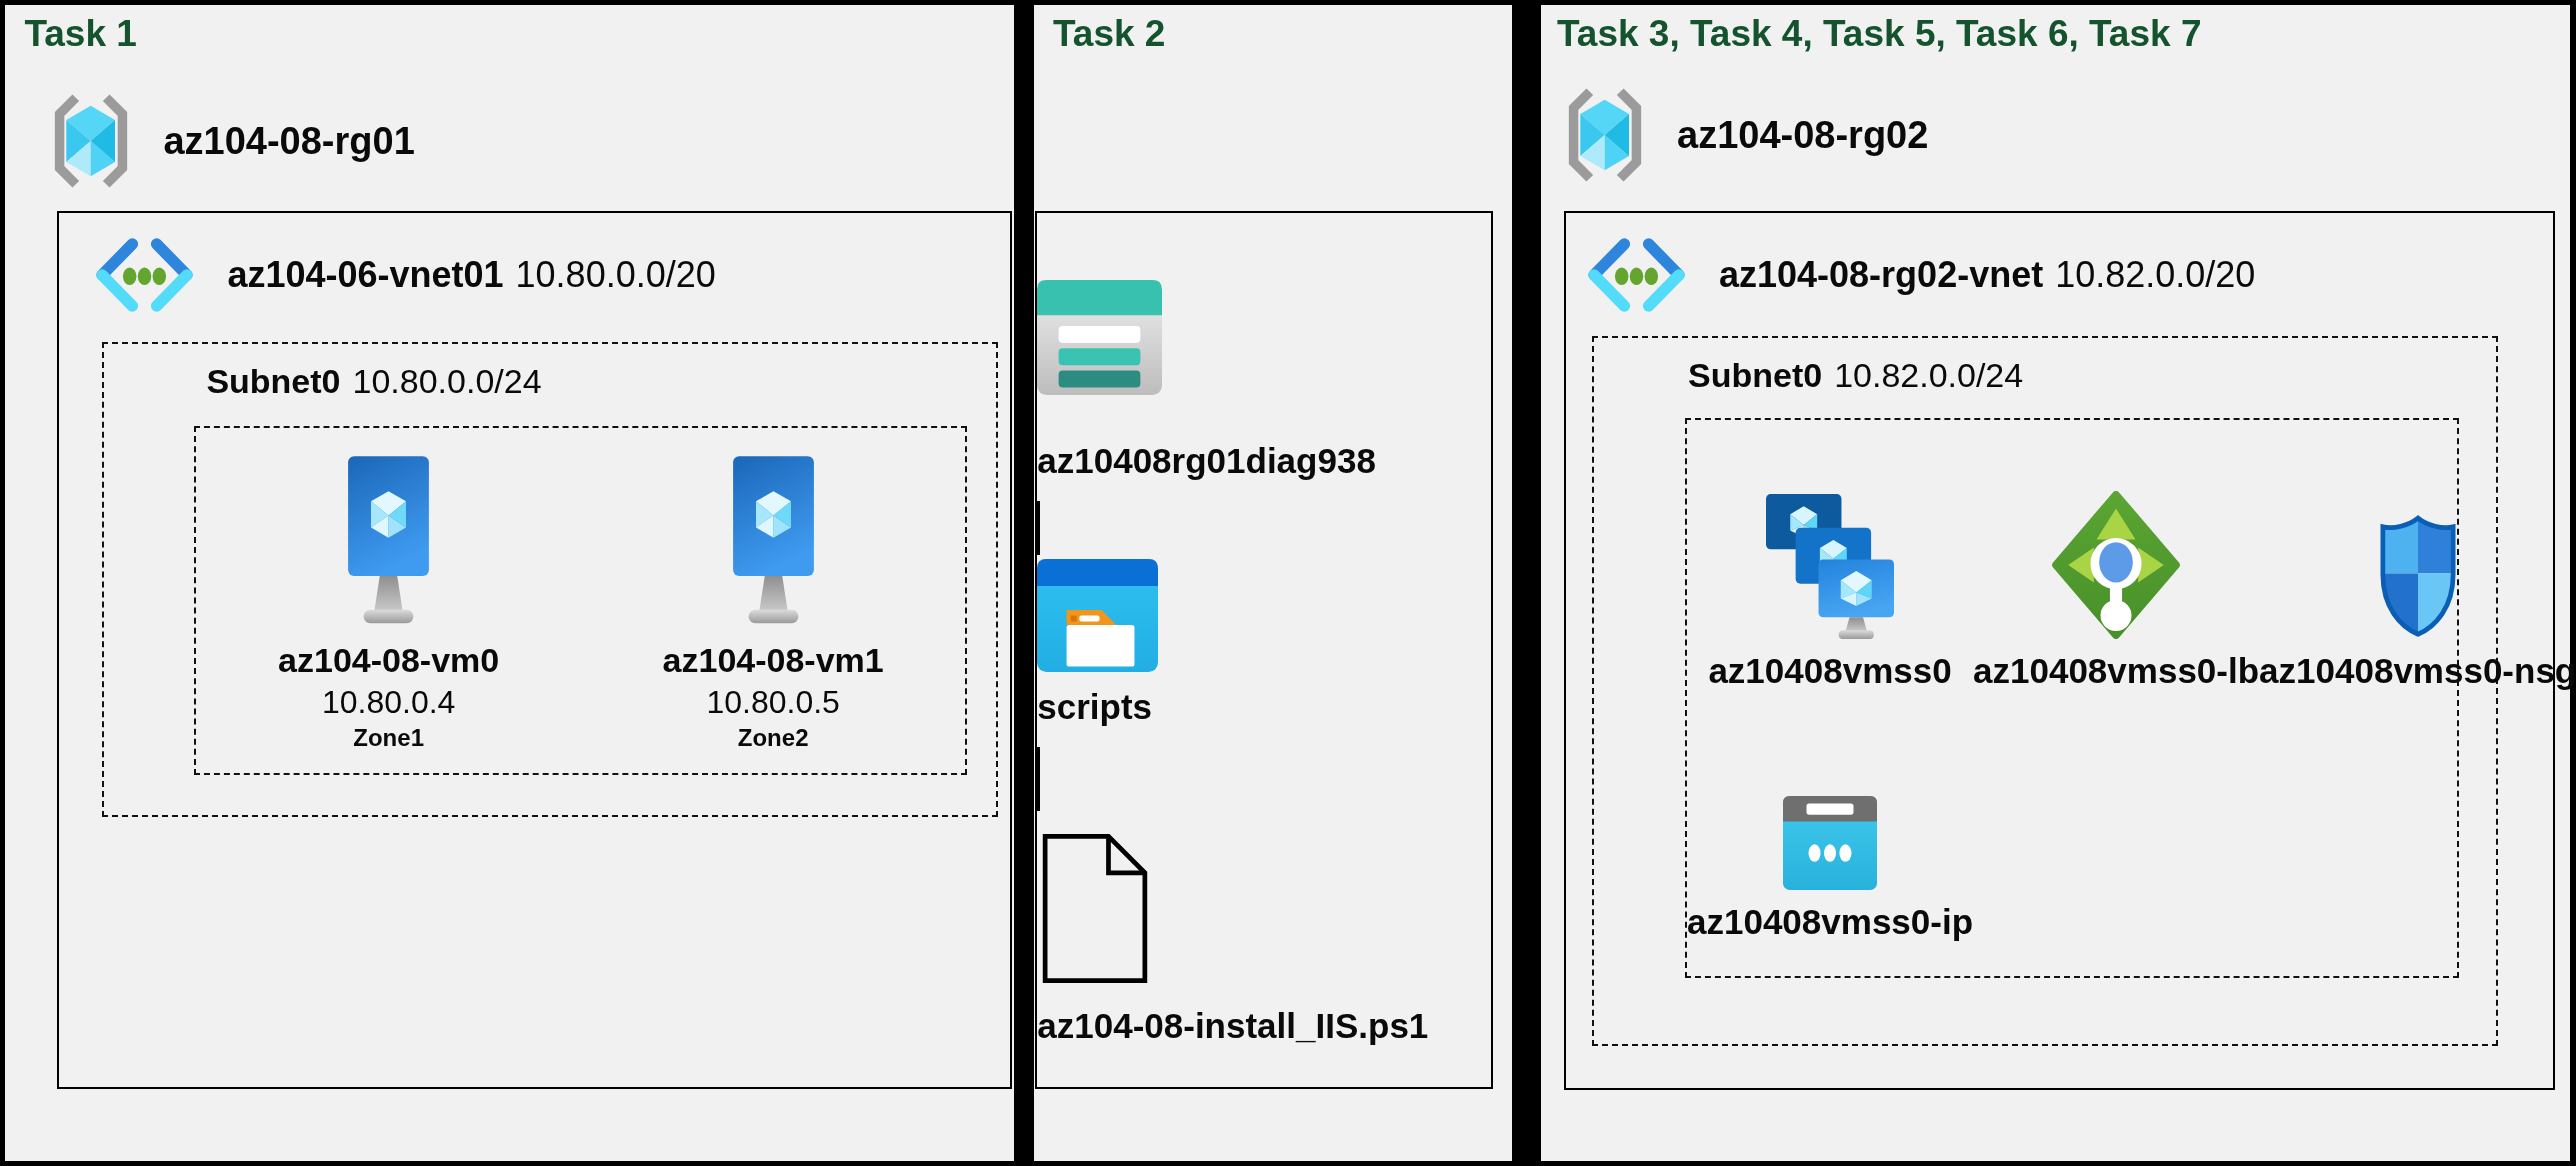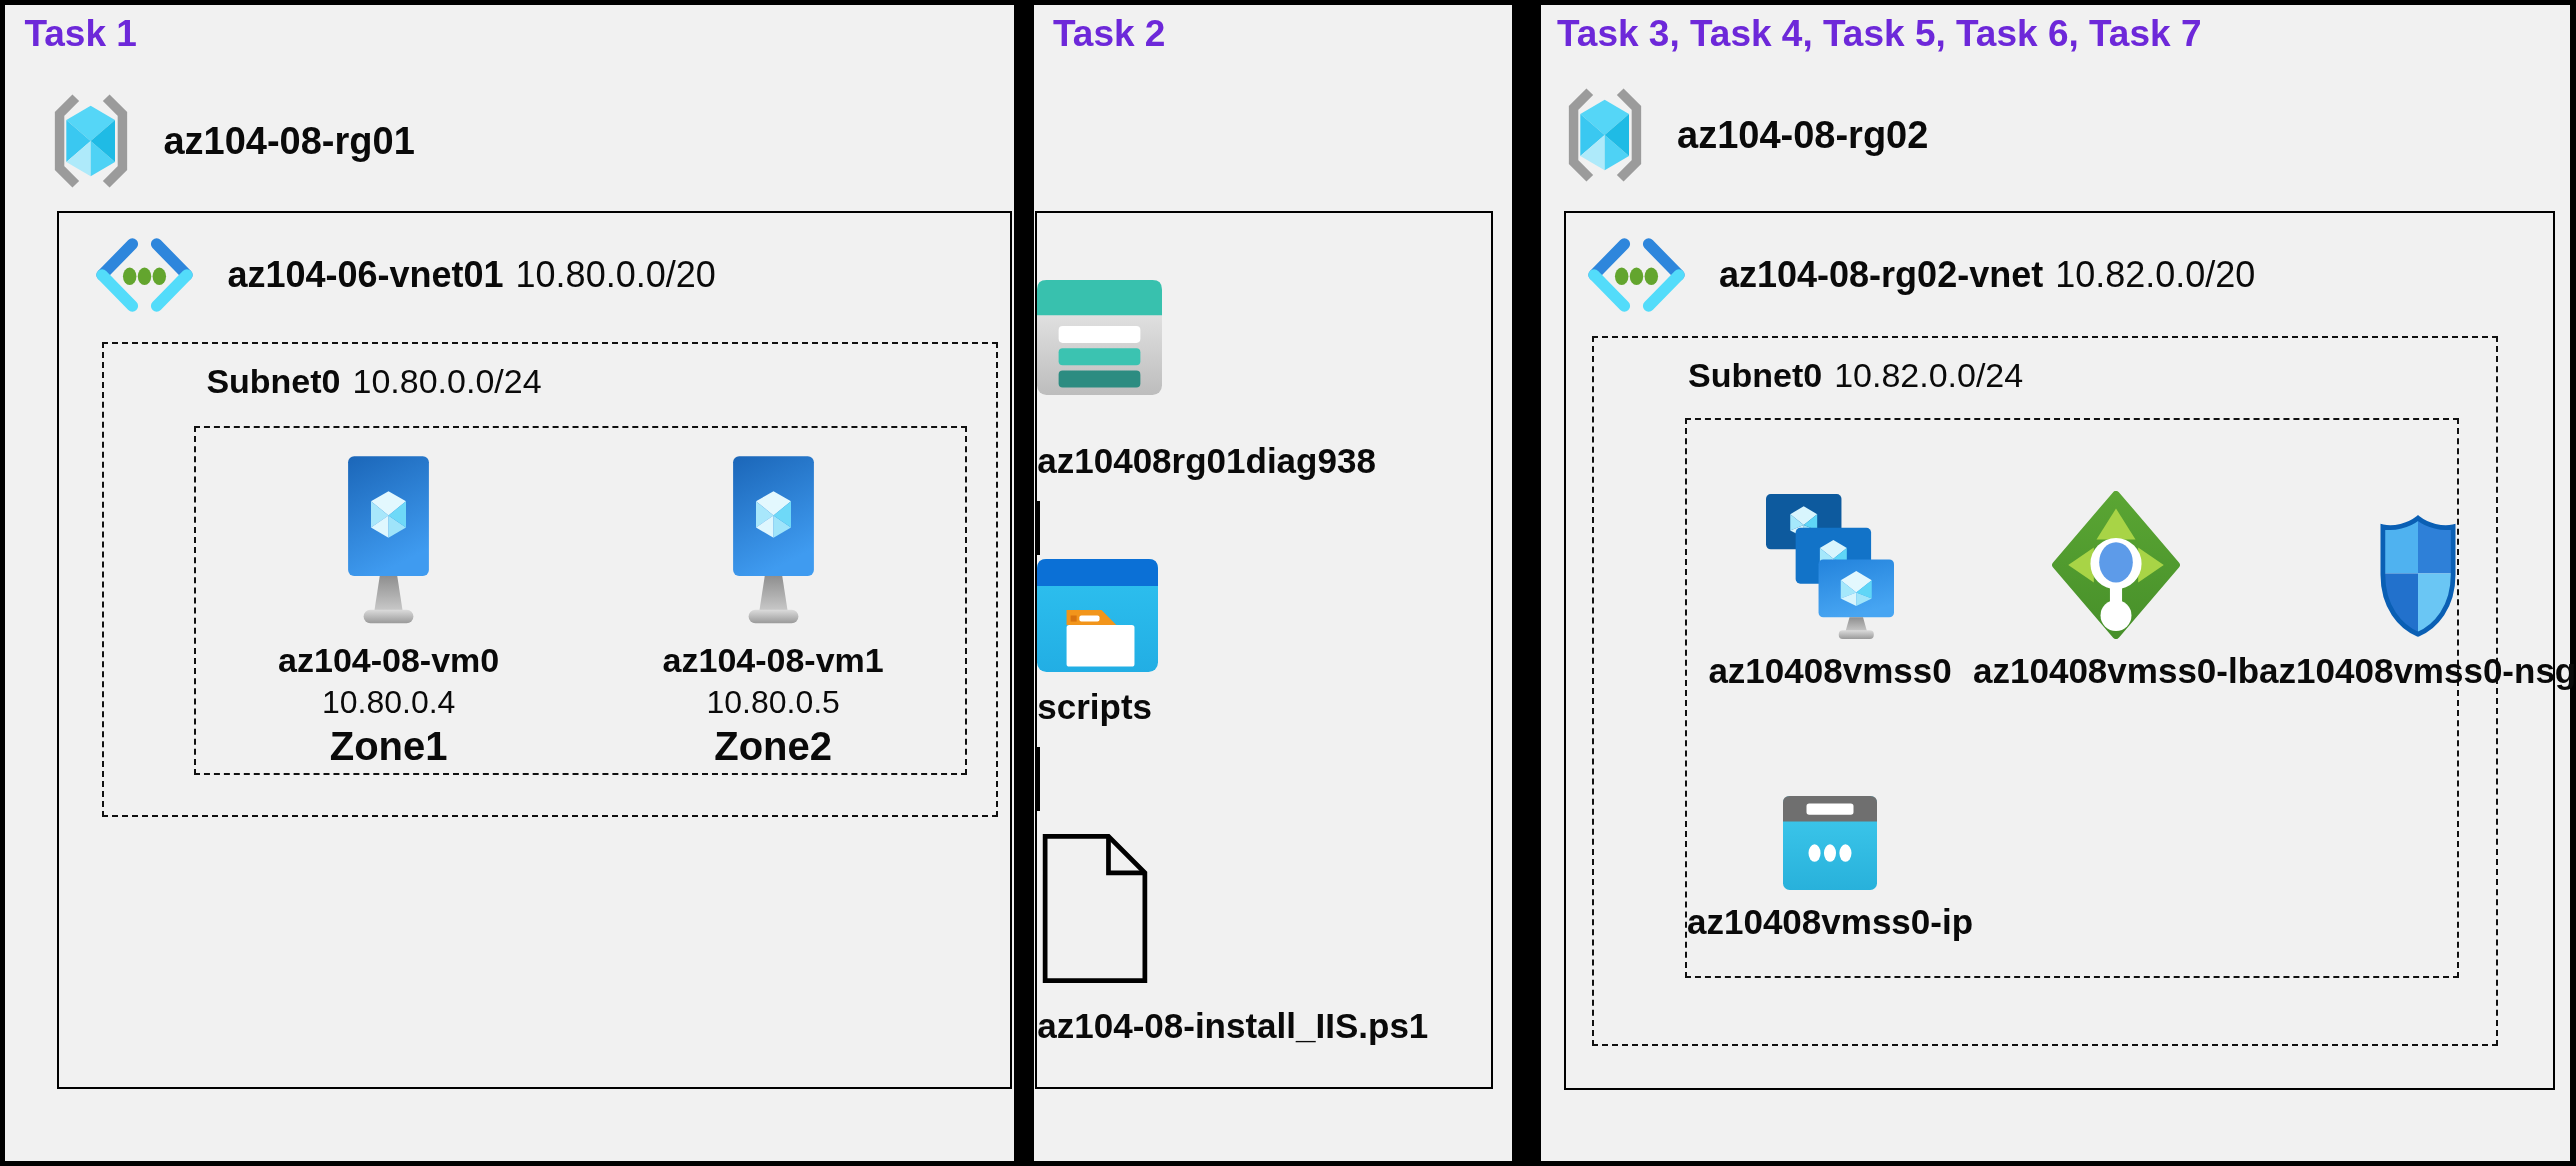--- a/index.html
+++ b/index.html
@@ -2,34 +2,34 @@
 <html style="font-size:10.8px"><head>
 <meta charset="utf-8">
 <style>
   html,body{margin:0;padding:0;background:#000;}
   #stage{position:relative;width:2576px;height:1166px;background:#000;
          font-family:"Liberation Sans",sans-serif;color:#0a0a0a;overflow:hidden;}
   .panel{position:absolute;top:5.4px;height:1156px;background:#F1F1F1;}
   #panel-task1{left:5.4px;width:1009px;}
   #panel-task2{left:1034px;width:478px;}
   #panel-task3{left:1541px;width:1029px;}
-  .p-title{position:absolute;font-size:37px;font-weight:700;color:#6d28d9;white-space:nowrap;}
+  .p-title{position:absolute;font-size:37px;font-weight:700;color:#14532d;white-space:nowrap;}
   .rg-row{position:absolute;display:flex;align-items:center;gap:27px;}
   .rg-label{font-size:38px;font-weight:700;white-space:nowrap;}
   .solid-box{position:absolute;border:2px solid #000;box-sizing:border-box;}
   .dashed-box{position:absolute;border:2.7px dashed #111;box-sizing:border-box;}
   .vnet-row{position:absolute;display:flex;align-items:center;gap:32px;}
   .vnet-label,.subnet-label{font-size:36px;font-weight:700;white-space:nowrap;}
   .subnet-label{font-size:34px;position:absolute;}
   .cidr{font-weight:400;margin-left:12px;}
   .zone-box{display:flex;}
   .vm-cell{flex:1;display:flex;flex-direction:column;align-items:center;padding-top:28px;}
   .vm-name{font-size:34px;font-weight:700;margin-top:15px;}
   .vm-ip{font-size:32px;font-weight:400;margin-top:4px;}
-  .vm-zone{font-size:40px;font-weight:700;margin-top:3px;}
+  .vm-zone{font-size:24px;font-weight:700;margin-top:3px;}
   .col-flow{display:flex;flex-direction:column;align-items:flex-start;}
   .flow-label{font-size:35px;font-weight:700;white-space:nowrap;}
   .connector{width:2.7px;background:#000;}
   .grid-box{display:grid;grid-template-columns:1fr 1fr 1fr;grid-template-rows:1fr 1fr;
             padding:20px 0 34px 0;box-sizing:border-box;}
   .grid-cell{display:flex;flex-direction:column;align-items:center;justify-content:flex-end;}
   .res-label{font-size:35px;font-weight:700;margin-top:12px;white-space:nowrap;}
   svg{display:block;}
 </style>
 </head>

